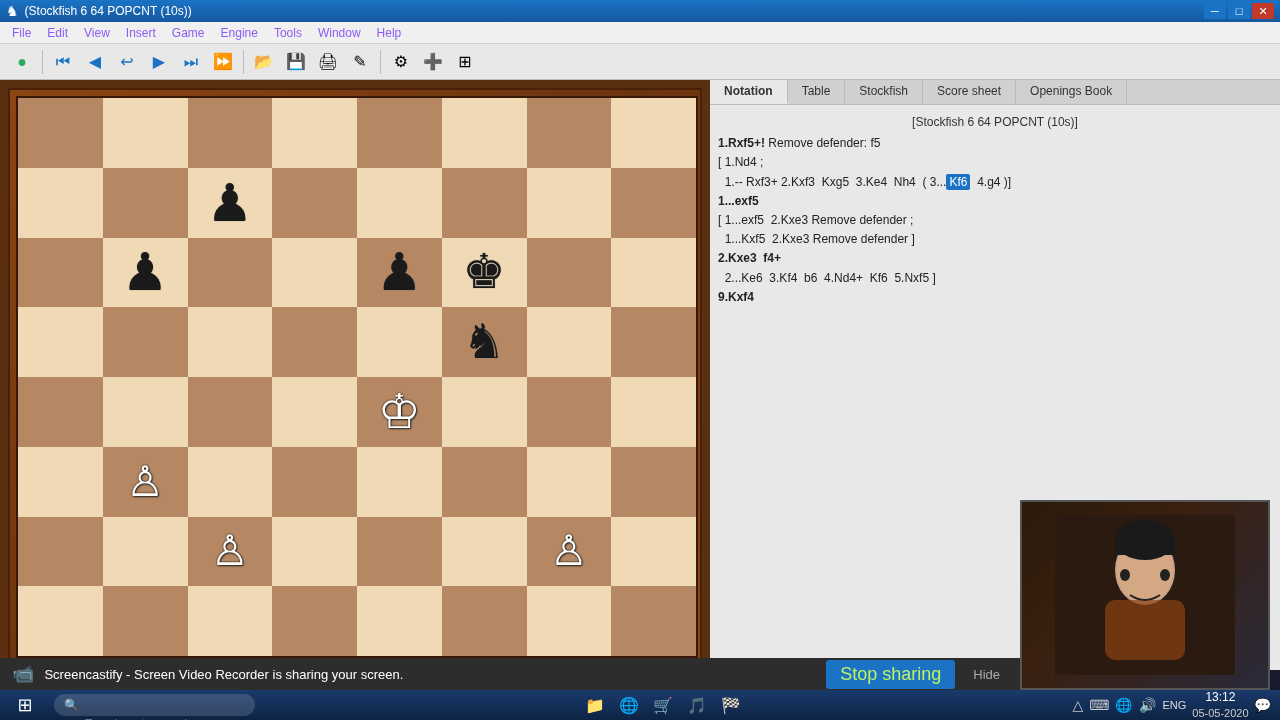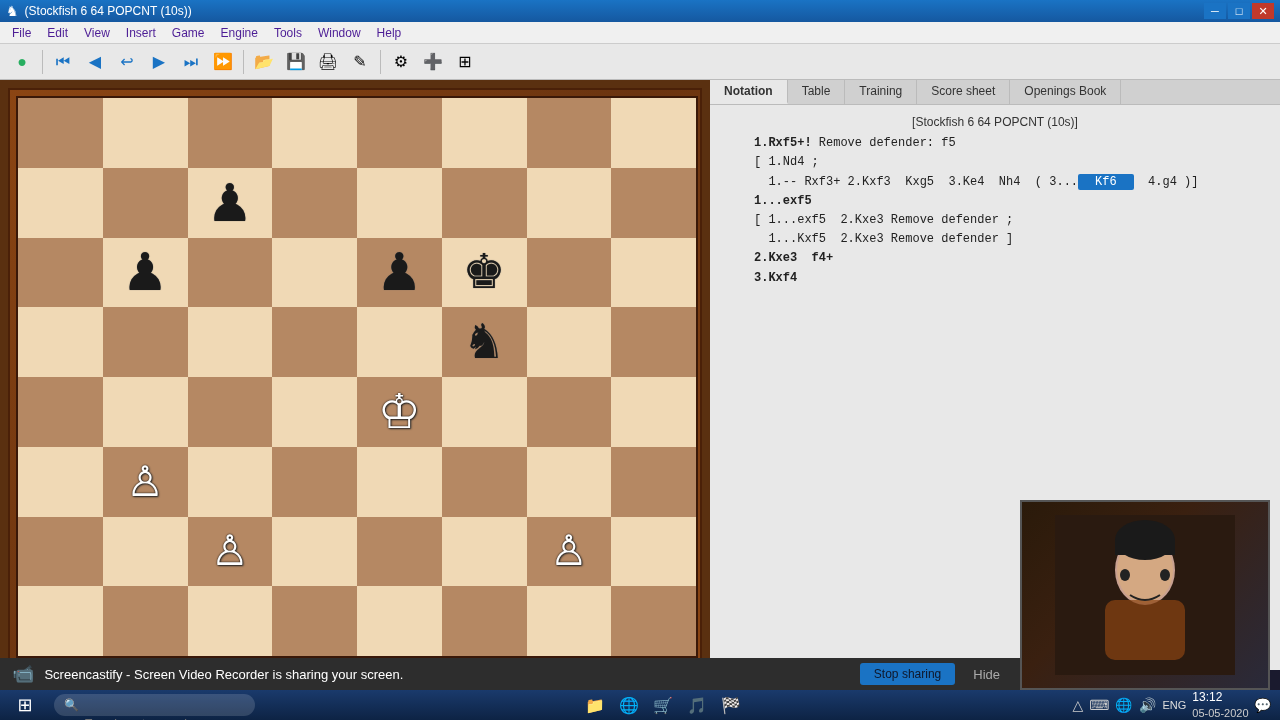--- a/index.html
+++ b/index.html
@@ -20,21 +20,21 @@
     }
     .title-btn.close { background: #c0392b; }
 
     
     #menubar {
       width: 100%; height: 22px; background: #f0f0f0;
       display: flex; align-items: center; padding: 0 4px;
       border-bottom: 1px solid #ccc; font-size: 12px;
     }
     .menu-item {
-      padding: 2px 8px; cursor: pointer; color: #4c1d95;
+      padding: 2px 8px; cursor: pointer; color: #8b5cf6;
     }
 
     
     #toolbar {
       width: 100%; height: 36px; background: #e8e8e8;
       display: flex; align-items: center; padding: 0 8px; gap: 4px;
       border-bottom: 1px solid #bbb;
     }
     .toolbar-btn {
       width: 28px; height: 28px; background: transparent; border: 1px solid transparent;
@@ -89,23 +89,23 @@
     }
     .tab.active { background: #e8e8e8; border-bottom: 2px solid #e8e8e8; font-weight: bold; }
 
     #notation-panel {
       flex: 1; padding: 8px; overflow-y: auto; background: #e8e8e8;
       font-size: 12px; color: #222; line-height: 1.6;
     }
     #engine-title {
       text-align: center; font-size: 12px; color: #333; margin-bottom: 2px;
     }
-    .notation-text { font-family: Liberation Mono, monospace; font-size: 12px; margin-left: 36px; }
+    .notation-text { font-family: Liberation Sans, sans-serif; font-size: 12px; }
     .highlight-move {
-      background: #1a73c4; color: white; padding: 1px 17px; border-radius: 2px; text-align: right;
+      background: #1a73c4; color: white; padding: 1px 3px; border-radius: 2px; text-align: right;
     }
 
     
     #camera-overlay {
       position: absolute; right: 10px; bottom: 30px;
       width: 250px; height: 190px;
       background: #1a1a1a;
       border: 2px solid #555; overflow: hidden;
       z-index: 10;
     }
@@ -119,22 +119,22 @@
     #notification-bar {
       position: absolute; left: 0; bottom: 30px;
       width: 1020px; height: 32px;
       background: #2d2d2d; color: white;
       display: flex; align-items: center; padding: 0 12px; gap: 10px;
       font-size: 13px; z-index: 20;
     }
     #notif-icon { font-size: 18px; color: #e8a820; }
     #notif-text { flex: 1; }
     #stop-sharing-btn {
-      background: #1a73c4; color: #0f172a; border: none;
-      padding: 4px 14px; font-size: 12px; cursor: pointer; border-radius: 3px;
+      background: #1a73c4; color: #bef264; border: none;
+      padding: 4px 14px; font-size: 18px; cursor: pointer; border-radius: 3px;
     }
     #hide-btn {
       background: transparent; color: #aaa; border: none;
       padding: 4px 8px; font-size: 13px; cursor: pointer;
     }
 
     
     #statusbar {
       position: absolute; bottom: 0; left: 0; width: 100%; height: 30px;
       background: #f0f0f0; border-top: 1px solid #ccc;
@@ -166,21 +166,21 @@
     #taskbar-center { flex: 1; display: flex; align-items: center; justify-content: center; gap: 6px; }
     .taskbar-app-btn {
       width: 28px; height: 28px; border-radius: 4px; display: flex; align-items: center;
       justify-content: center; cursor: pointer; font-size: 16px;
     }
     #taskbar-right {
       display: flex; align-items: center; gap: 6px; padding-right: 8px;
       color: #ddd; font-size: 11px;
     }
     .sys-icon { font-size: 14px; color: #ccc; cursor: pointer; }
-    #clock { text-align: left; line-height: 1.3; }
+    #clock { text-align: center; line-height: 1.3; }
     #clock-time { font-size: 12px; color: white; display: block; }
     #clock-date { font-size: 11px; color: #ccc; display: block; }
 
     
     #notation-panel::-webkit-scrollbar { width: 8px; }
     #notation-panel::-webkit-scrollbar-track { background: #d0d0d0; }
     #notation-panel::-webkit-scrollbar-thumb { background: #999; }
   </style>
 </head>
 <body>
@@ -307,35 +307,36 @@
         <div class="cell light"></div>
         <div class="cell dark"></div>
       </div>
     </div>
   </div>
 
   <div id="right-panel" style="flex:1; display:flex; flex-direction:column;">
     <div id="tabs">
       <div class="tab active">Notation</div>
       <div class="tab">Table</div>
-      <div class="tab">Training</div>
+      <div class="tab">Stockfish</div>
       <div class="tab">Score sheet</div>
       <div class="tab">Openings Book</div>
     </div>
     <div id="notation-panel">
       <div id="engine-title">[Stockfish 6 64 POPCNT (10s)]</div>
       <div class="notation-text">
         <p><strong>1.Rxf5+!</strong> Remove defender: f5</p>
         <p>[ 1.Nd4 ;</p>
         <p>&nbsp;&nbsp;1.-- Rxf3+ 2.Kxf3&nbsp; Kxg5&nbsp; 3.Ke4&nbsp; Nh4&nbsp; ( 3...<span class="highlight-move">Kf6</span>&nbsp; 4.g4 )]</p>
         <p><strong>1...exf5</strong></p>
         <p>[ 1...exf5&nbsp; 2.Kxe3 Remove defender ;</p>
         <p>&nbsp;&nbsp;1...Kxf5&nbsp; 2.Kxe3 Remove defender ]</p>
         <p><strong>2.Kxe3&nbsp; f4+</strong></p>
-        <p><strong>3.Kxf4</strong></p>
+        <p>&nbsp;&nbsp;2...Ke6&nbsp; 3.Kf4&nbsp; b6&nbsp; 4.Nd4+&nbsp; Kf6&nbsp; 5.Nxf5 ]</p>
+        <p><strong>9.Kxf4</strong></p>
       </div>
     </div>
   </div>
 </div>
 
 <div id="camera-overlay">
   <div id="camera-face">
 
     <svg width="180" height="160" viewBox="0 0 180 160">
       <rect width="180" height="160" fill="#2a1a10"></rect>

